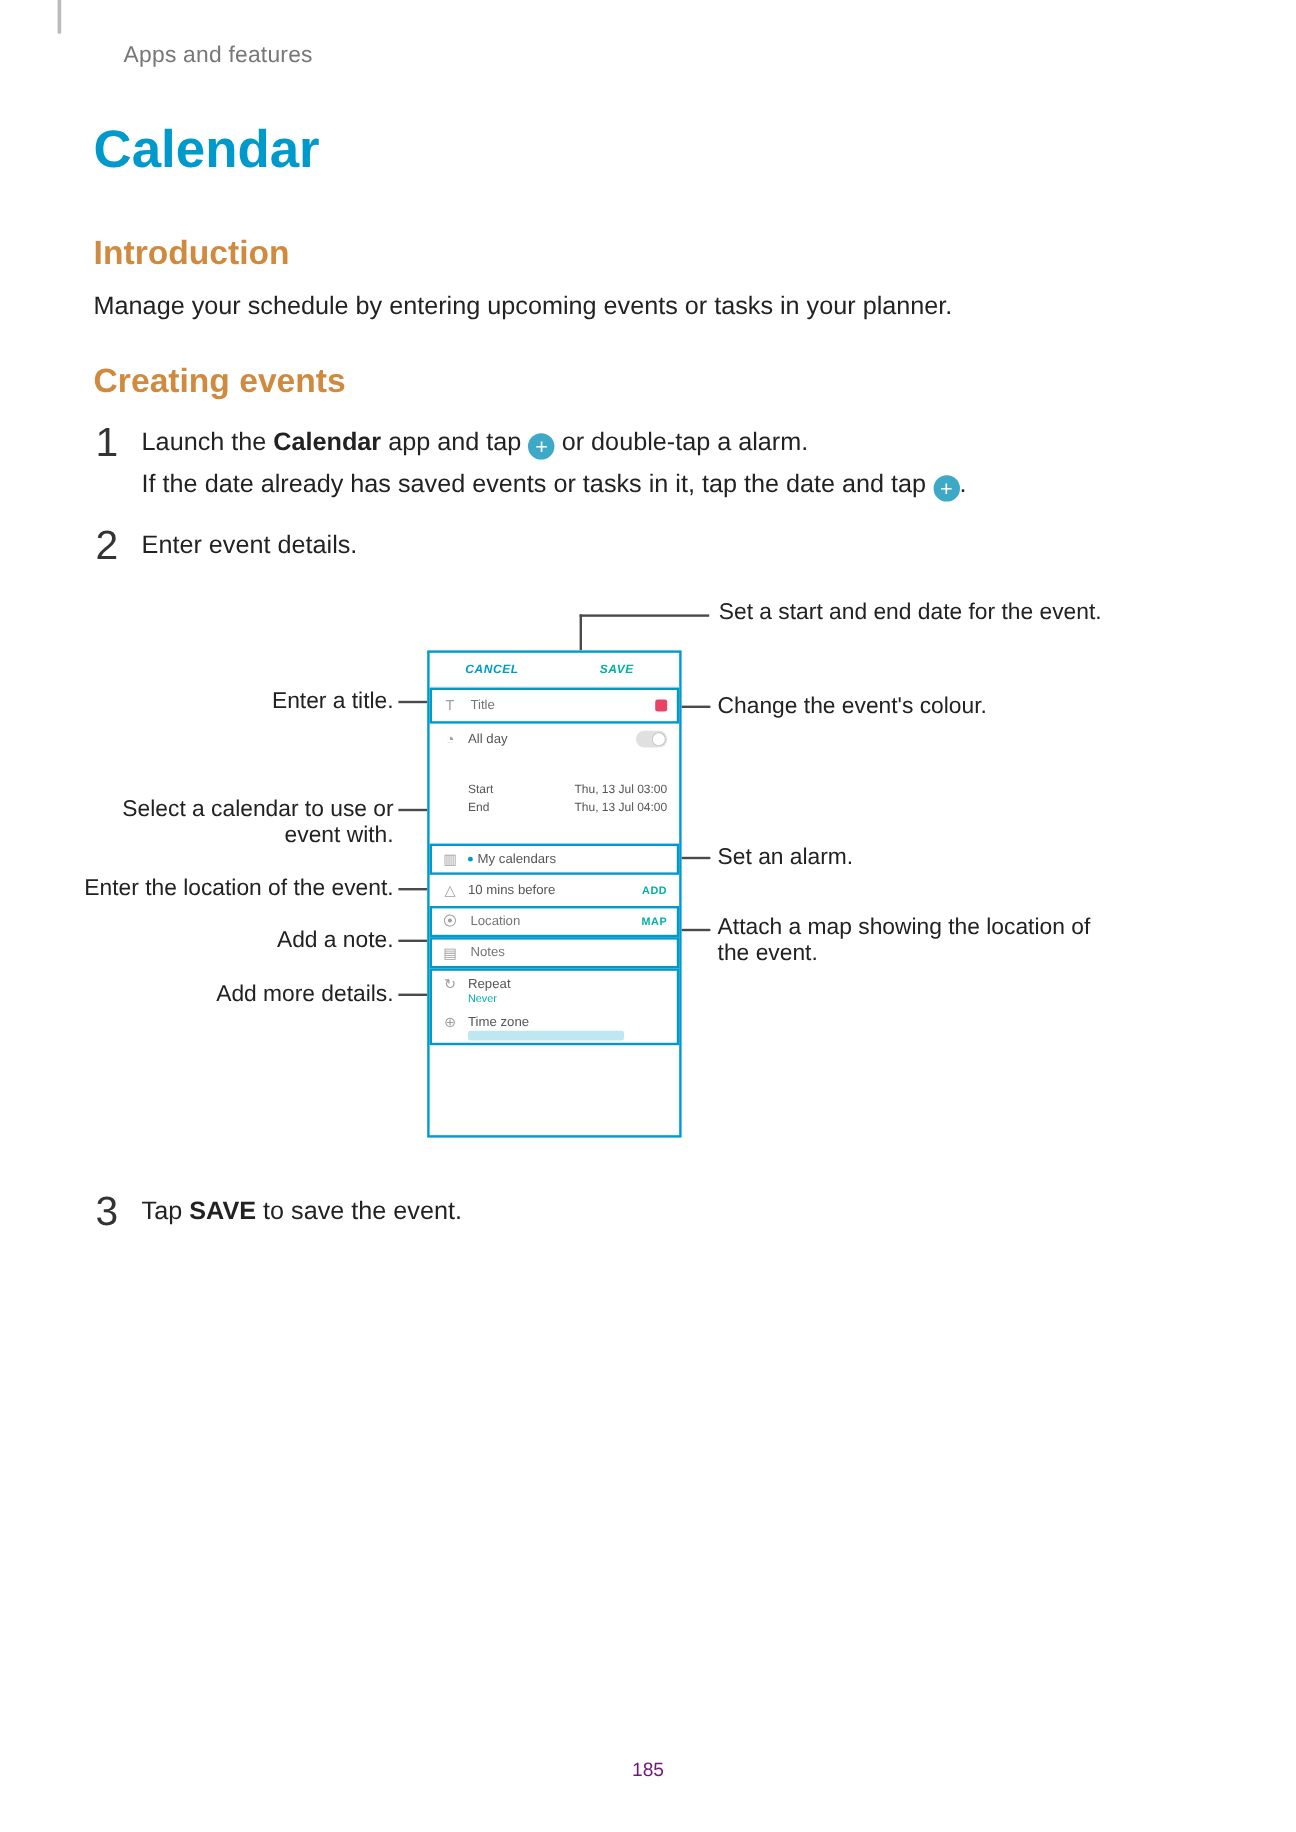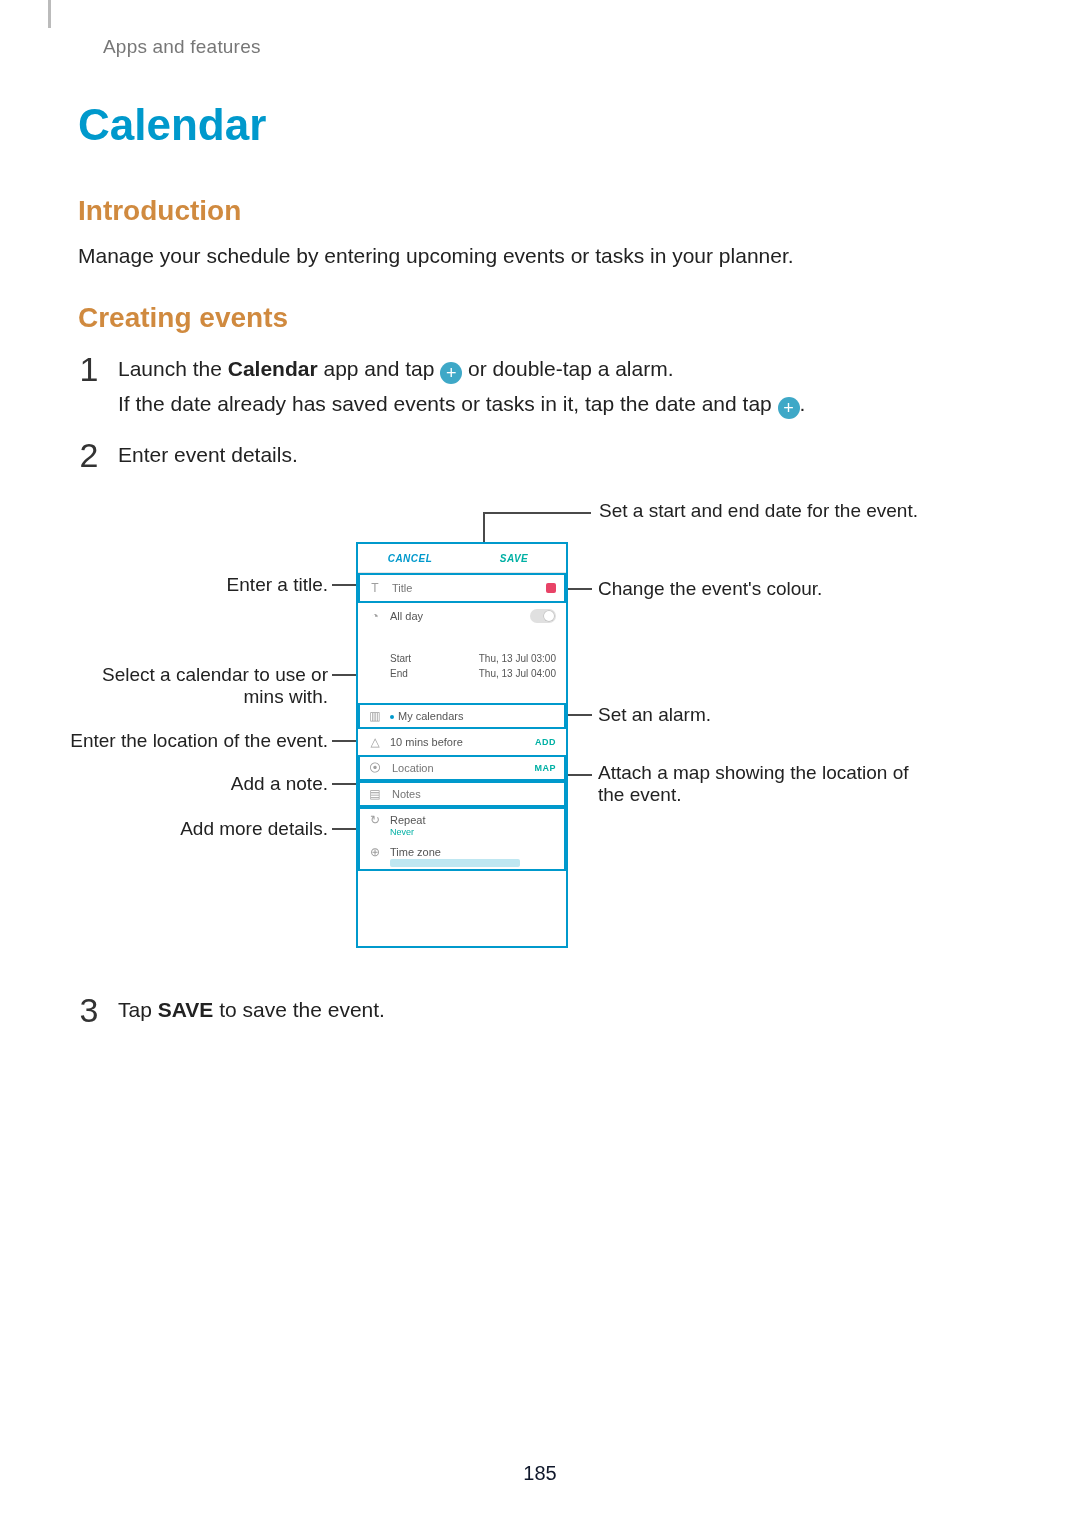--- a/index.html
+++ b/index.html
@@ -222,22 +222,22 @@
     background:#bfe7f1;
     border-radius:2px;
     filter:blur(.5px);
   }
 
   .page-num{
     position:absolute;
     left:0; right:0;
     bottom:42px;
     text-align:center;
-    font-size:20px;
-    color:#0f172a;
+    font-size:16px;
+    color:#701a75;
   }
 </style>
 </head>
 <body>
 
 <div class="header-rule"></div>
 <div class="section-path">Apps and features</div>
 
 <div class="h1">Calendar</div>
 
@@ -255,21 +255,21 @@
 </div>
 
 <div class="step step2">
   <div class="num">2</div>
   <div class="body">Enter event details.</div>
 </div>
 
 <div class="diagram">
 
   <div class="ann left" style="right:650px; top:84px;">Enter a title.</div>
-  <div class="ann left" style="right:650px; top:174px; width:250px;">Select a calendar to use or mins with.</div>
+  <div class="ann left" style="right:650px; top:174px; width:250px;">Select a calendar to use or event with.</div>
   <div class="ann left" style="right:650px; top:240px; width:260px;">Enter the location of the event.</div>
   <div class="ann left" style="right:650px; top:283px;">Add a note.</div>
   <div class="ann left" style="right:650px; top:328px;text-align:right;">Add more details.</div>
 
   <div class="ann" style="left:520px; top:10px; width:320px;text-align:right;">Set a start and end date for the event.</div>
   <div class="ann" style="left:520px; top:88px; width:320px;">Change the event's colour.</div>
   <div class="ann" style="left:520px; top:214px; width:320px;">Set an alarm.</div>
   <div class="ann" style="left:520px; top:272px; width:320px;">Attach a map showing the location of the event.</div>
 
   <div class="lead h" style="left:254px; top:94px; width:38px;"></div>

